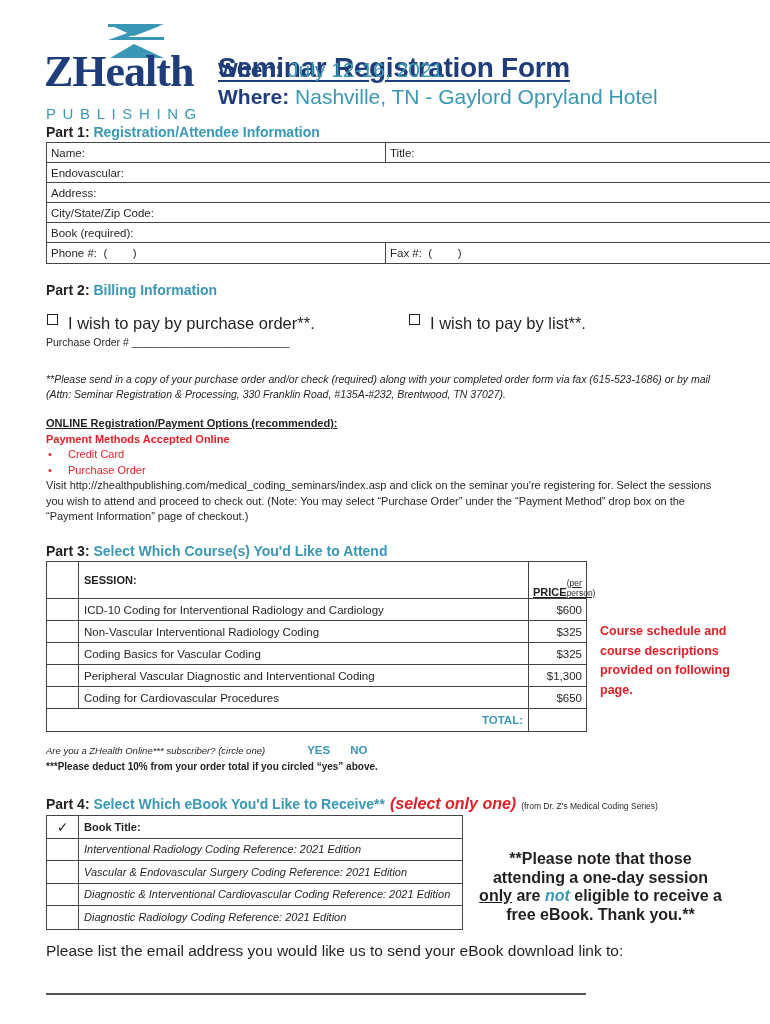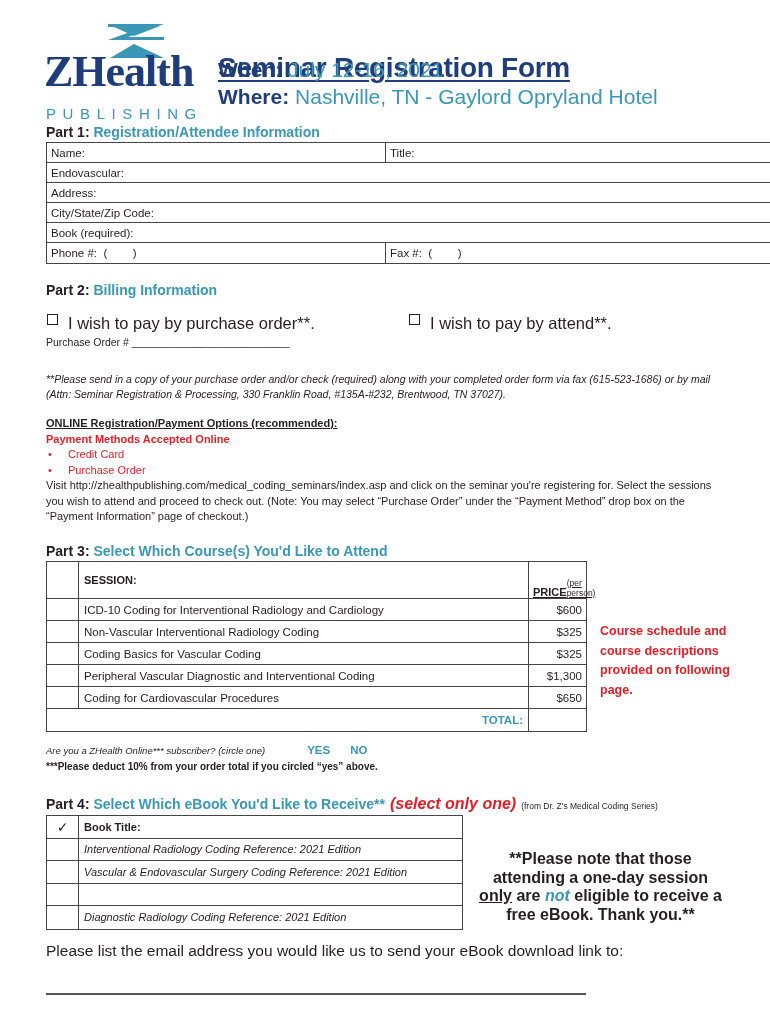--- a/index.html
+++ b/index.html
@@ -134,21 +134,21 @@
 <div class="abs part-h" style="left:46px; top:282px;">
   <span>Part 2:</span>
   <span class="accent">Billing Information</span>
 </div>
 <div class="abs chk-line" style="left:47px; top:314px;">
   <span class="box"></span>
   <span>I wish to pay by purchase order**.</span>
 </div>
 <div class="abs chk-line" style="left:409px; top:314px;">
   <span class="box"></span>
-  <span>I wish to pay by attend**.</span>
+  <span>I wish to pay by list**.</span>
 </div>
 <div class="abs po-num">Purchase Order # ___________________________</div>
 <div class="abs note">**Please send in a copy of your purchase order and/or check (required) along with your completed order form via fax (615-523-1686) or by mail (Attn: Seminar Registration  &amp; Processing, 330 Franklin Road, #135A-#232, Brentwood, TN 37027).</div>
 
 <div class="abs online">
   <div class="u">ONLINE Registration/Payment Options (recommended):</div>
   <div class="red pm">Payment Methods Accepted Online</div>
   <div class="bullet red">
     <span class="dot">•</span>
     <span>Credit Card</span>
@@ -226,20 +226,21 @@
   <div class="row">
     <div class="ck"></div>
     <div class="bt">Interventional Radiology Coding Reference: 2021 Edition</div>
   </div>
   <div class="row">
     <div class="ck"></div>
     <div class="bt">Vascular &amp; Endovascular Surgery Coding Reference: 2021 Edition</div>
   </div>
   <div class="row">
     <div class="ck"></div>
+    <div class="bt">Diagnostic &amp; Interventional Cardiovascular Coding Reference: 2021 Edition</div>
   </div>
   <div class="row">
     <div class="ck"></div>
     <div class="bt">Diagnostic Radiology Coding Reference: 2021 Edition</div>
   </div>
 </div>
 
 <div class="abs ebook-note"><span>**Please note that those attending a one-day session </span><span class="u">only</span><span> are </span><span class="nt">not</span><span> eligible to receive a free eBook.  Thank you.**</span></div>
 
 <div class="abs email-q">Please list the email address you would like us to send your eBook download link to:</div>

